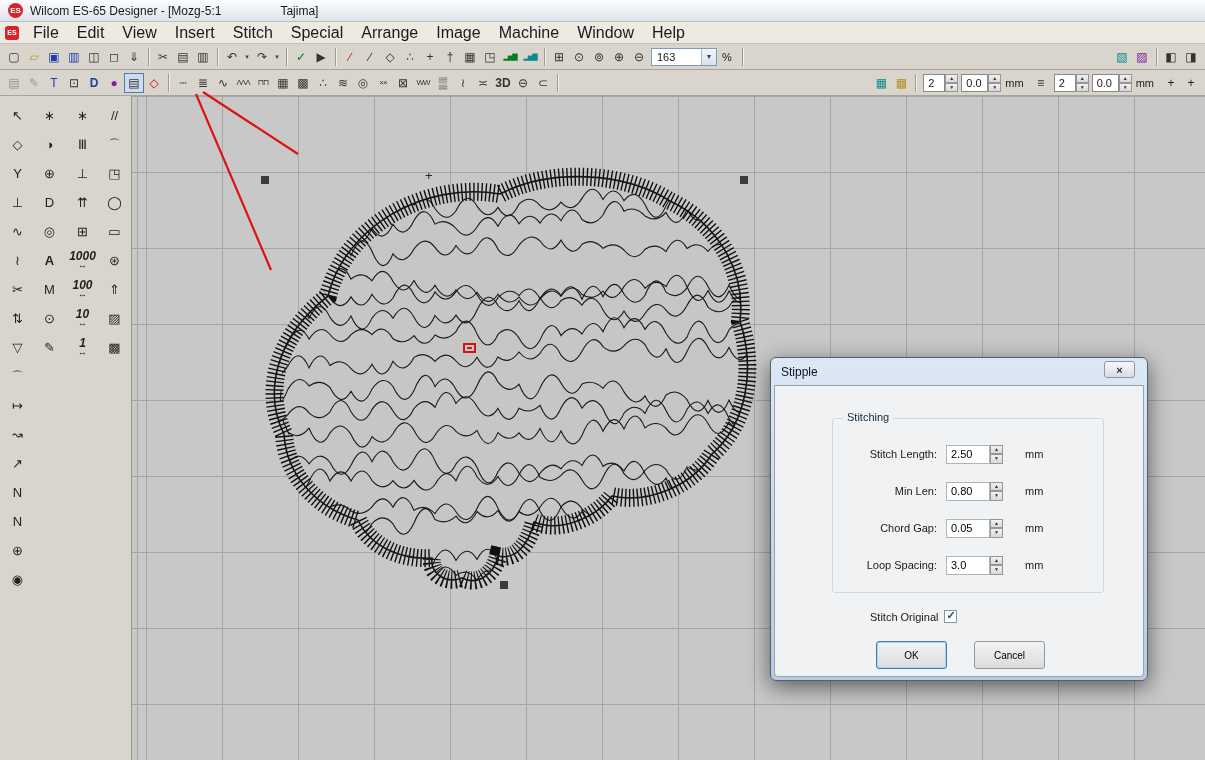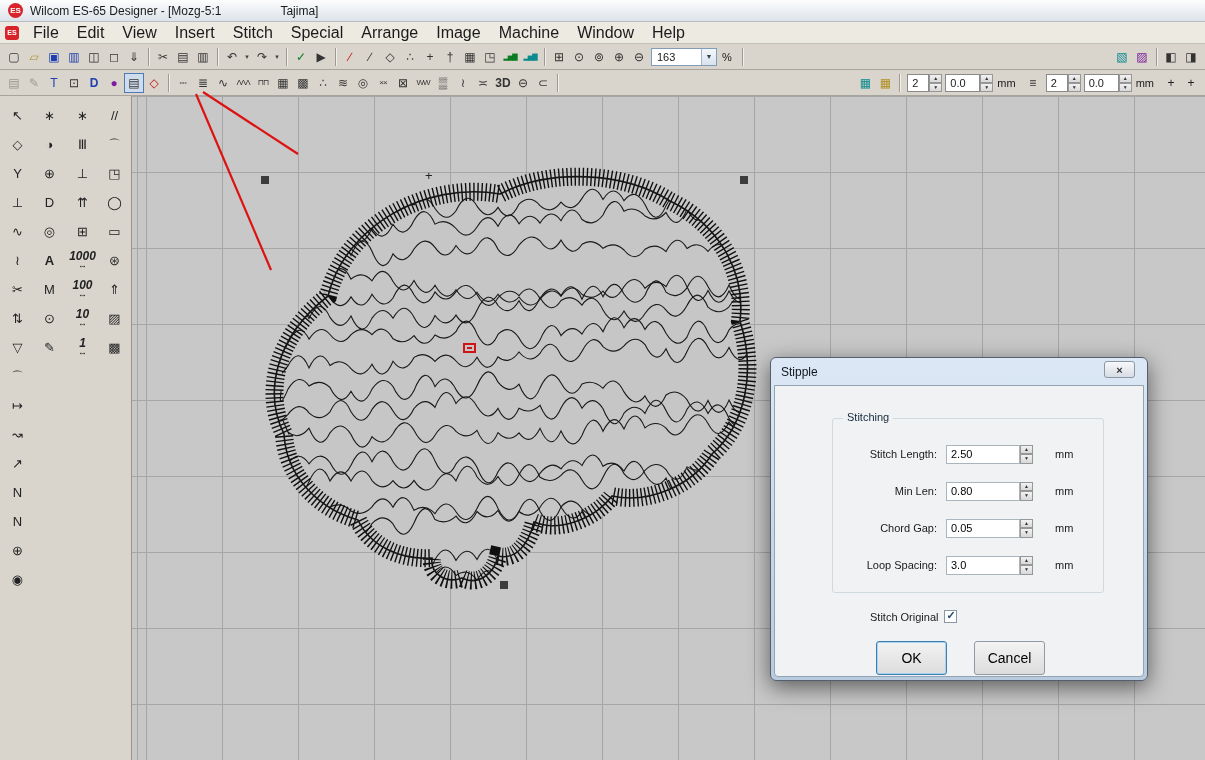--- a/index.html
+++ b/index.html
@@ -41,21 +41,21 @@
   .combo { width:66px; height:18px; background:#fff; border:1px solid #7f9db9;
            display:flex; align-items:stretch; margin:0 2px; }
   .combo-value { flex:1; padding:2px 0 0 5px; font-size:11px; }
   .combo-btn { width:15px; background:linear-gradient(#f4f7fa,#d8e2ee);
                border-left:1px solid #a3b6ca; font-size:7px; color:#345;
                display:flex; align-items:center; justify-content:center; }
   .pct { margin:0 6px 0 3px; font-size:11px; }
 
   .numbox { height:18px; background:#fff; border:1px solid #8a8a8a; font-size:11px;
             display:flex; align-items:center; padding:0 4px; margin-left:3px;}
-  .numbox.w22{ width:22px; } .numbox.w44{ width:35px; }
+  .numbox.w22{ width:22px; } .numbox.w44{ width:27px; }
   .spin { display:flex; flex-direction:column; width:13px; height:18px; flex:0 0 auto; }
   .spin span { flex:1; font-size:5px; line-height:1; color:#333; background:linear-gradient(#f2f2f2,#d8d8d8);
                border:1px solid #979797; display:flex; align-items:center; justify-content:center; }
   .unit { margin:0 7px 0 4px; font-size:11px; }
 
   
   .workspace { position:absolute; left:0; top:96px; right:0; bottom:0; }
   .toolbox { position:absolute; left:0; top:0; bottom:0; width:132px;
              background:#d9d5cd; border-right:1px solid #989589; }
   .tool { position:absolute; width:27px; height:26px; display:flex; align-items:center;
@@ -101,34 +101,34 @@
   .dlg-body { position:absolute; left:3px; right:3px; top:27px; bottom:3px;
               background:#f1f2f4; border:1px solid #93a3b3; border-radius:0 0 4px 4px; }
 
   .groupbox { position:absolute; left:57px; top:32px; width:272px; height:175px;
               border:1px solid #cfd9de; border-radius:3px; }
   .groupbox-label { position:absolute; top:-8px; left:10px; background:#f1f2f4;
                     padding:0 4px; font-size:11px; color:#14283c; }
   .fieldrow { display:flex; align-items:center; height:20px; margin-top:17px; }
   .fieldrow:first-of-type { margin-top:25px; }
   .fieldrow .flabel { flex:0 0 104px; text-align:right; margin-right:9px; }
-  .field-input { width:74px; height:19px; border:1px solid #aab6be; background:#fff;
+  .field-input { width:44px; height:19px; border:1px solid #aab6be; background:#fff;
                  font-family:"Liberation Sans",sans-serif; font-size:11px; padding:0 4px; }
   .fieldrow .spin { height:19px; }
   .fieldrow .funit { margin-left:22px; }
 
   .replace-row { position:absolute; left:0; top:224px; width:100%; display:flex;
                  align-items:center; padding-left:95px; gap:6px; }
   .cb { width:13px; height:13px; background:#fff; border:1px solid #8a98a6;
         display:flex; align-items:center; justify-content:center; }
   .cb .tick { font-size:11px; font-weight:bold; color:#1f4e79; margin-top:-2px; }
 
   .dlg-buttons { position:absolute; left:0; top:255px; width:100%; display:flex;
                  gap:27px; padding-left:101px; }
-  .btn { width:71px; height:34px; font-size:14px; font-family:"Liberation Sans",sans-serif;
+  .btn { width:71px; height:28px; font-size:10px; font-family:"Liberation Sans",sans-serif;
          background:linear-gradient(#f3f3f3,#dcdcdc); border:1px solid #8e9aa5;
          border-radius:3px; display:flex; align-items:center; justify-content:center; }
   .btn.default { border:1px solid #3c7fb1; box-shadow:0 0 0 1px #a8d2ef inset; }
 </style>
 </head>
 <body>
 
 <div class="titlebar">
   <span class="logo">ES</span>
   <span class="title-text">Wilcom ES-65 Designer - [Mozg-5:1</span>

